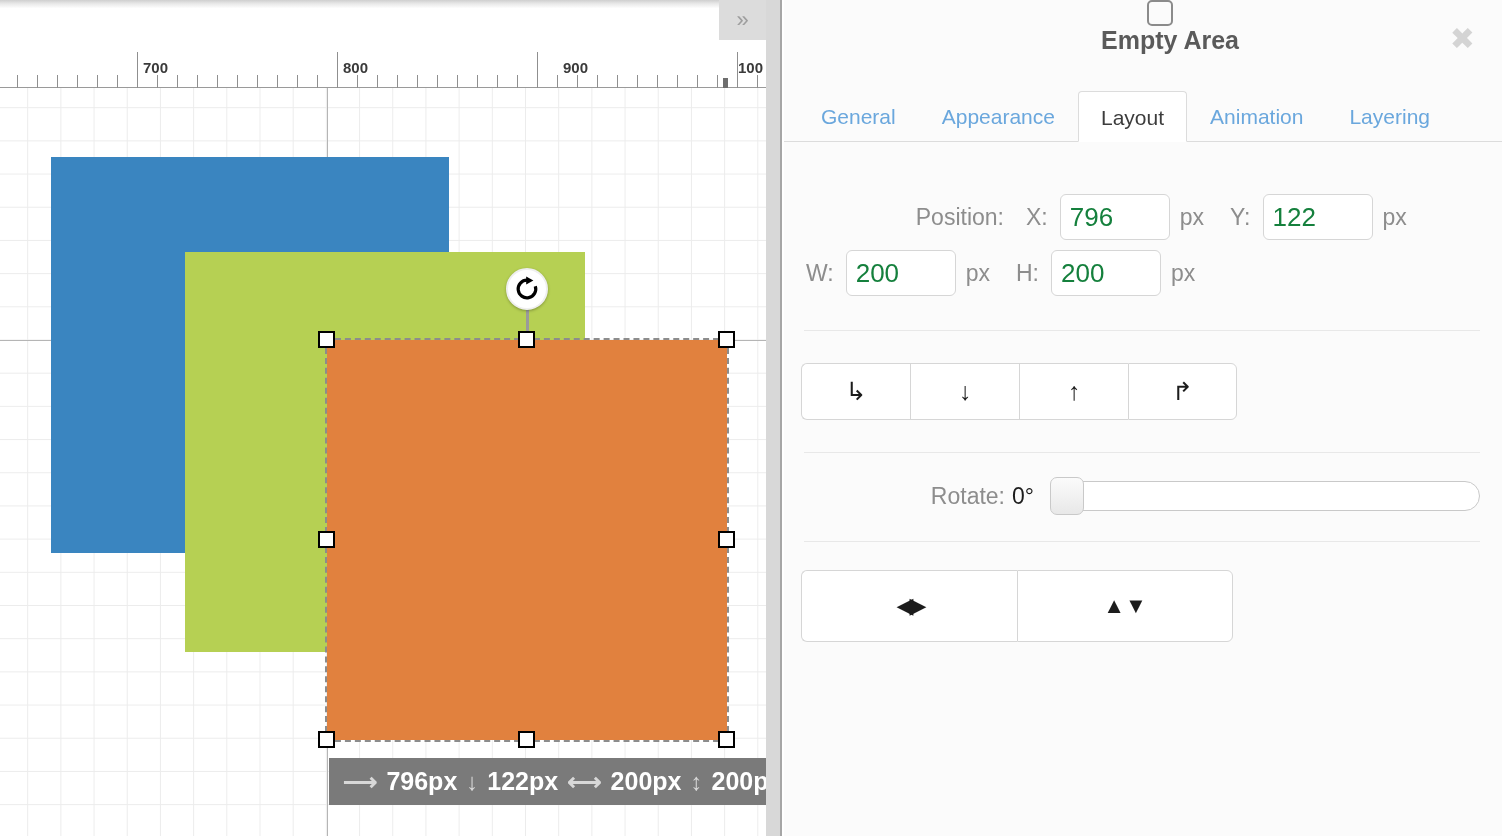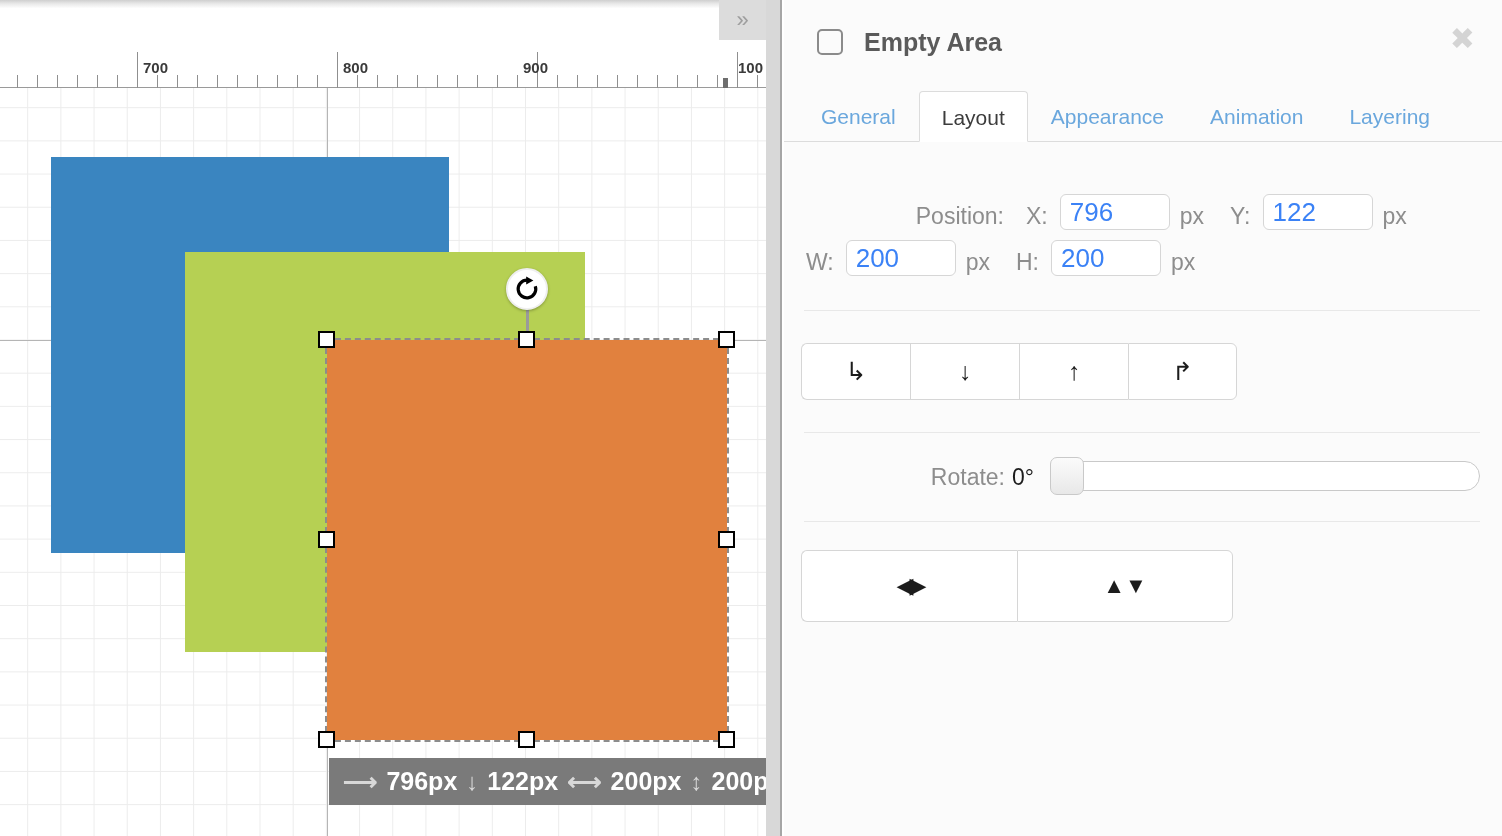--- a/index.html
+++ b/index.html
@@ -100,20 +100,21 @@
   }
 
   
   #panel {
     position: absolute; left: 784px; top: 0; width: 718px; height: 836px;
     background: #fbfbfb;
   }
   #panel-header {
     position: relative; height: 84px; display: flex; align-items: center;
     padding: 0 0 0 33px;
+    flex-direction: column;
   }
   #panel-checkbox {
     width: 26px; height: 26px; border: 2px solid #8b8b8b; border-radius: 5px;
     background: #fbfbfb; cursor: pointer; flex: none;
   }
   #panel-title {
     margin-left: 21px; font-size: 25px; font-weight: bold; color: #5a5a5a;
     font-family: "Liberation Sans", sans-serif;
   }
   #close-btn {
@@ -134,31 +135,31 @@
     position: relative;
   }
   .tab.active {
     color: #3c3c3c; background: #ffffff;
     border: 1px solid #dcdcdc; border-bottom: 1px solid #ffffff;
     border-radius: 4px 4px 0 0; margin-bottom: -1px;
   }
 
   #panel-body { padding: 0; }
 
-  .form-row { display: flex; align-items: flex-end; }
+  .form-row { display: flex; align-items: center; }
   .row-label {
     font-size: 23px; color: #8d8d8d; text-align: right;
     font-family: "Liberation Sans", sans-serif; flex: none;
   }
   .field-label {
     font-size: 23px; color: #8d8d8d; font-family: "Liberation Sans", sans-serif;
   }
   .num-input {
-    width: 110px; height: 36px; border: 1px solid #d6d6d6; border-radius: 6px;
-    background: #ffffff; font-size: 26px; color: #3b82f6; padding: 0 9px;
+    width: 110px; height: 46px; border: 1px solid #d6d6d6; border-radius: 6px;
+    background: #ffffff; font-size: 26px; color: #15803d; padding: 0 9px;
     font-family: "Liberation Sans", sans-serif; outline: none;
   }
   .unit { font-size: 23px; color: #8d8d8d; font-family: "Liberation Sans", sans-serif; }
 
   .divider { height: 1px; background: #e8e8e8; }
 
   .btn-group { display: flex; }
   .gbtn {
     height: 57px; background: #ffffff; border: 1px solid #d6d6d6;
     border-right: none; display: flex; align-items: center; justify-content: center;
@@ -225,21 +226,21 @@
         <div class="tick minor" style="left: 677px;"></div>
         <div class="tick minor" style="left: 697px;"></div>
         <div class="tick minor" style="left: 717px;"></div>
         <div class="tick minor" style="left: 737px;"></div>
         <div class="tick minor" style="left: 757px;"></div>
         <div class="tick major" style="left: 137px;"></div>
         <div class="tick-label" style="left: 140px;">700</div>
         <div class="tick major" style="left: 337px;"></div>
         <div class="tick-label" style="left: 340px;">800</div>
         <div class="tick major" style="left: 537px;"></div>
-        <div class="tick-label" style="left: 520px;">900</div>
+        <div class="tick-label" style="left: 560px;">900</div>
         <div class="tick major" style="left: 737px;"></div>
         <div class="tick-label" style="left: 735px;">100</div>
         <div class="cursor-mark" style="left: 723px;"></div>
       </div>
 
     <div id="grid"></div>
 
     <div class="guide-v" id="guide-v" style="left: 327px;"></div>
     <div class="guide-h" id="guide-h" style="top: 340px;"></div>
 
@@ -285,22 +286,22 @@
   <div id="panel">
 
     <div id="panel-header">
       <div id="panel-checkbox"></div>
       <div id="panel-title">Empty Area</div>
       <div id="close-btn">✖</div>
     </div>
 
     <div id="tabs">
       <div class="tab">General</div>
+      <div class="tab">Appearance</div>
       <div class="tab active">Layout</div>
-      <div class="tab">Appearance</div>
       <div class="tab">Animation</div>
       <div class="tab">Layering</div>
     </div>
 
     <div id="panel-body">
 
       <div class="form-row" style="margin-top:52px;padding-left:0;">
         <div class="row-label" style="width:220px;">Position:</div>
         <div class="field-label" style="margin-left:22px;">X:</div>
         <input class="num-input" style="margin-left: 12px;" value="796">

